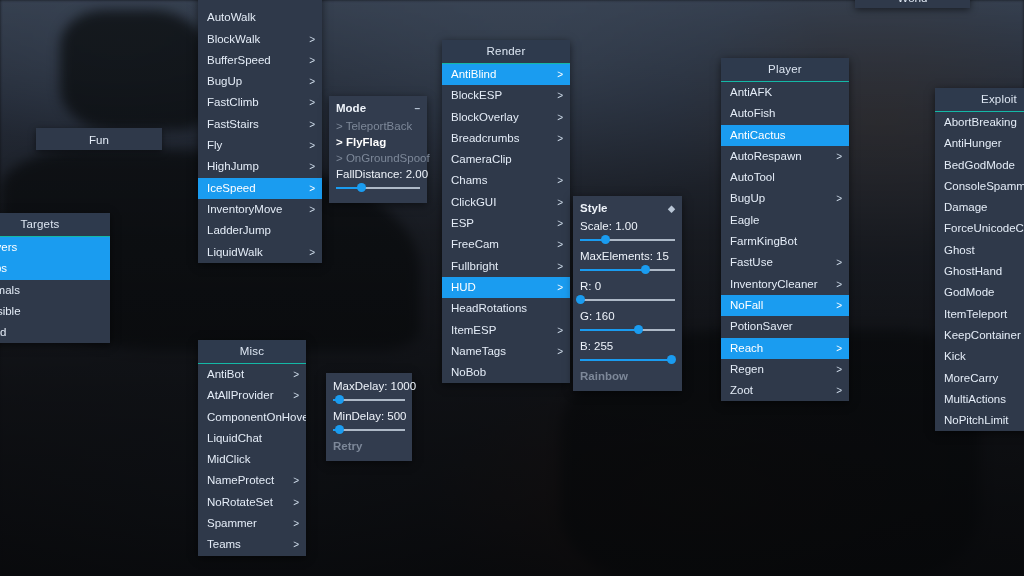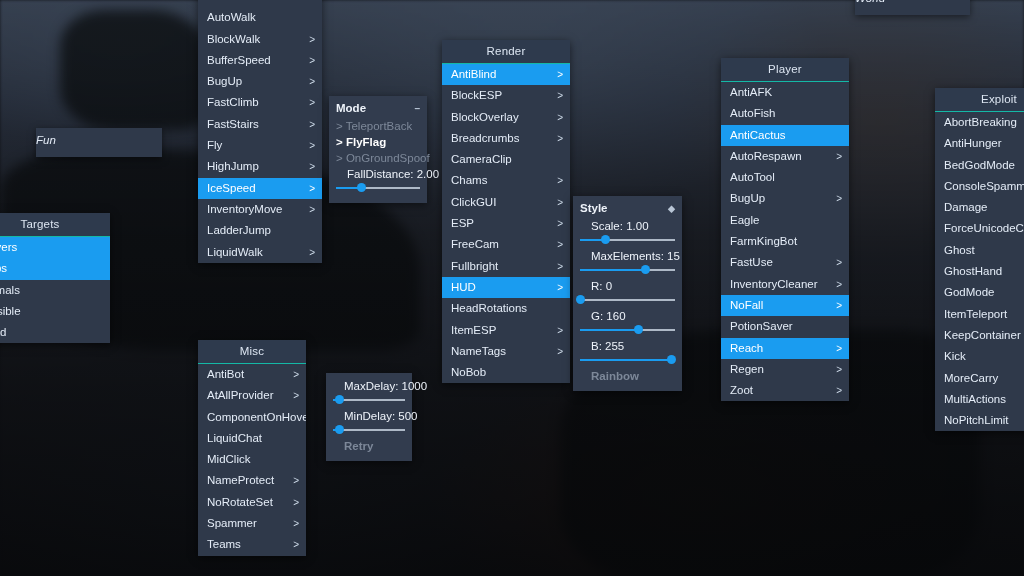--- a/index.html
+++ b/index.html
@@ -83,25 +83,24 @@
     color: #cfdcea;
   }
   .menu-item.selected .arrow { color: #ffffff; }
 
   
   .cat-button {
     position: absolute;
     background: #2f394a;
     color: #e4ecf7;
     font-size: 11.5px;
-    text-align: left;
+    text-align: center;
     line-height: 25px;
-    height: 29px;
+    height: 22px;
     box-shadow: 0 2px 7px rgba(0,0,0,0.5);
-    font-style: italic;
   }
 
   
   .sub-panel {
     position: absolute;
     background: #323c4e;
     box-shadow: 0 2px 8px rgba(0,0,0,0.5);
     padding: 5px 7px 7px 7px;
   }
   .sub-title {
@@ -125,21 +124,20 @@
     color: #7d8899;
     white-space: nowrap;
   }
   .mode-opt.active { color: #ffffff; font-weight: bold; }
 
   .val-label {
     color: #eef3fa;
     font-size: 11.5px;
     line-height: 16px;
     white-space: nowrap;
-    margin-left: 11px;
   }
   .val-label.dim { color: #7d8899; font-weight: bold; }
   .slider {
     position: relative;
     height: 10px;
     margin: 1px 0 3px 0;
   }
   .slider .track {
     position: absolute;
     top: 4px;

